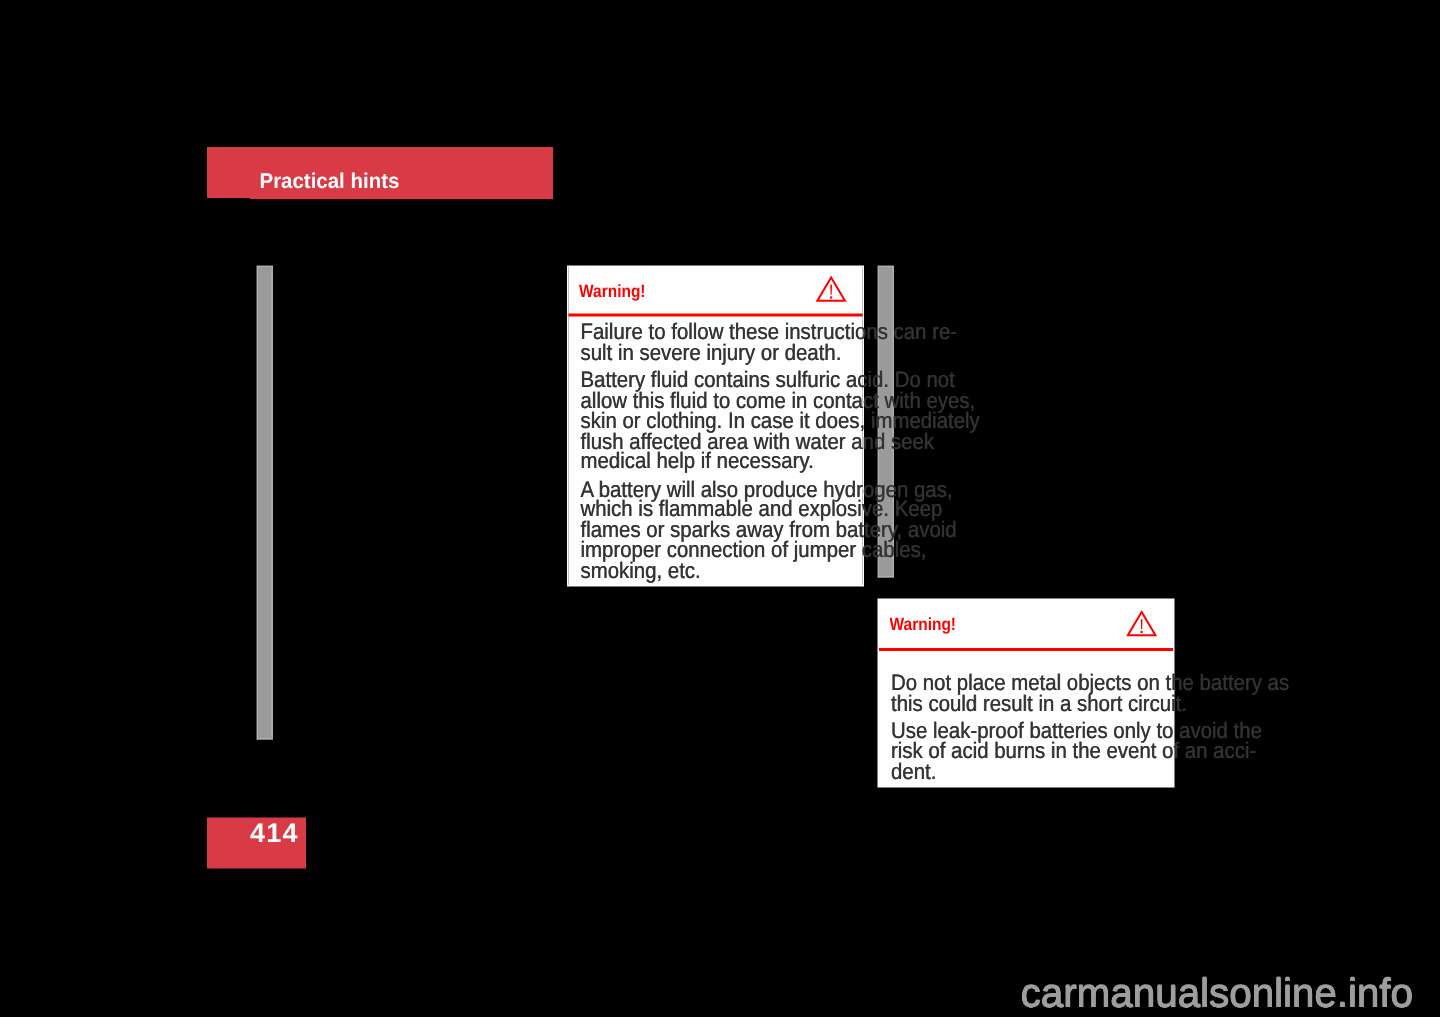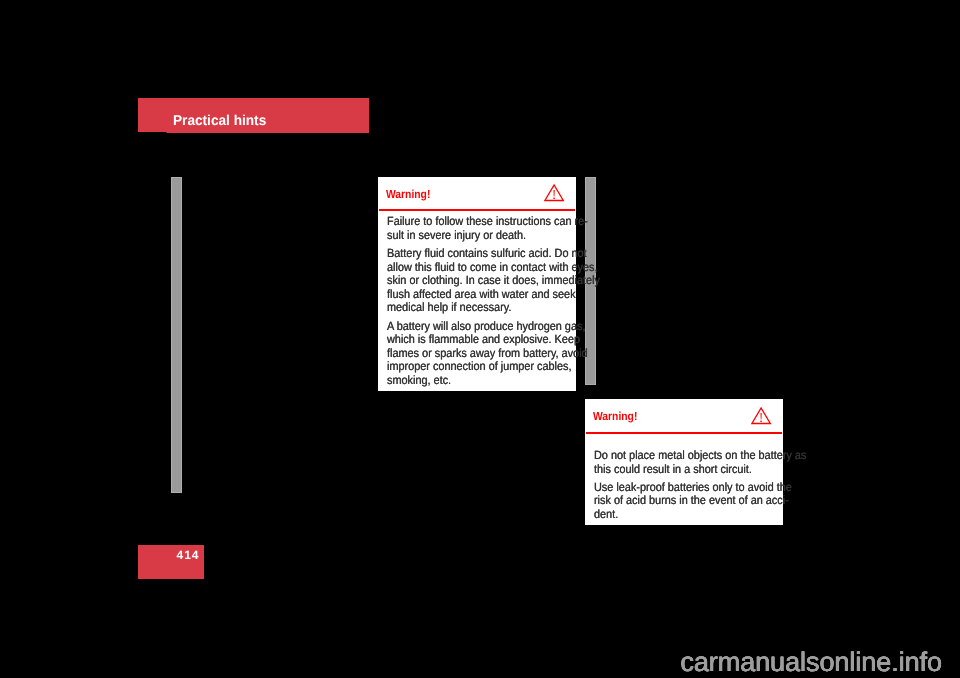--- a/index.html
+++ b/index.html
@@ -22,29 +22,29 @@
   .warnbox { position:absolute; background:#ffffff; outline:1px solid #ffffff; outline-offset:0; }
   .warnhead { position:relative; height:33px; border-bottom:2px solid #ff0000; }
   .warnhead .lbl { position:absolute; left:7.4px; top:10.9px; color:#ff0000; font-weight:bold;
                    font-size:11.8px; line-height:11.8px; transform-origin:left top; transform:scaleX(.875) translateZ(0); }
   .warnhead .tri { position:absolute; left:164.6px; top:6.0px; line-height:0; }
   .warnbody { padding:4.3px 9px 2.6px 7.9px; }
   #wb2 .warnhead { height:34px; }
   #wb2 .warnhead .lbl { top:11.2px; }
   #wb2 .warnhead .tri { top:7.2px; }
   #wb2 .warnbody { padding-top:15px; padding-bottom:2.6px; }
-  .warnbody p { color:#333333; font-size:12px; line-height:13.55px; margin-bottom:4.8px;
+  .warnbody p { color:#333333; font-size:15px; line-height:13.55px; margin-bottom:4.8px;
                 text-shadow:0.22px 0 0 rgba(51,51,51,.62), -0.22px 0 0 rgba(51,51,51,.62); }
   .warnbody p:last-child { margin-bottom:0; }
   .warnbody p span { white-space:nowrap; display:inline-block;
                      transform-origin:left center; transform:scaleX(.907) translateZ(0); }
 
   
   .pagenum-box { position:absolute; left:138px; top:545px; width:66px; height:34px; background:#d93b46; }
-  .pagenum { position:absolute; color:#fff; font-weight:bold; font-size:12px; line-height:14.4px; letter-spacing:.85px; transform:translateZ(0); }
+  .pagenum { position:absolute; color:#fff; font-weight:bold; font-size:18px; line-height:14.4px; letter-spacing:.85px; transform:translateZ(0); }
 
   
   .watermark { position:absolute; color:#ffffff; font-size:27px; line-height:27px; letter-spacing:-.05px;
                text-shadow:0.3px 0 0 #ffffff, -0.3px 0 0 #ffffff, 0 0.25px 0 #ffffff, 0 -0.25px 0 #ffffff;
                filter: grayscale(1) contrast(3.2) brightness(0.615); transform:translateZ(0); }
 </style>
 </head>
 <body>
 
 <div class="page">

